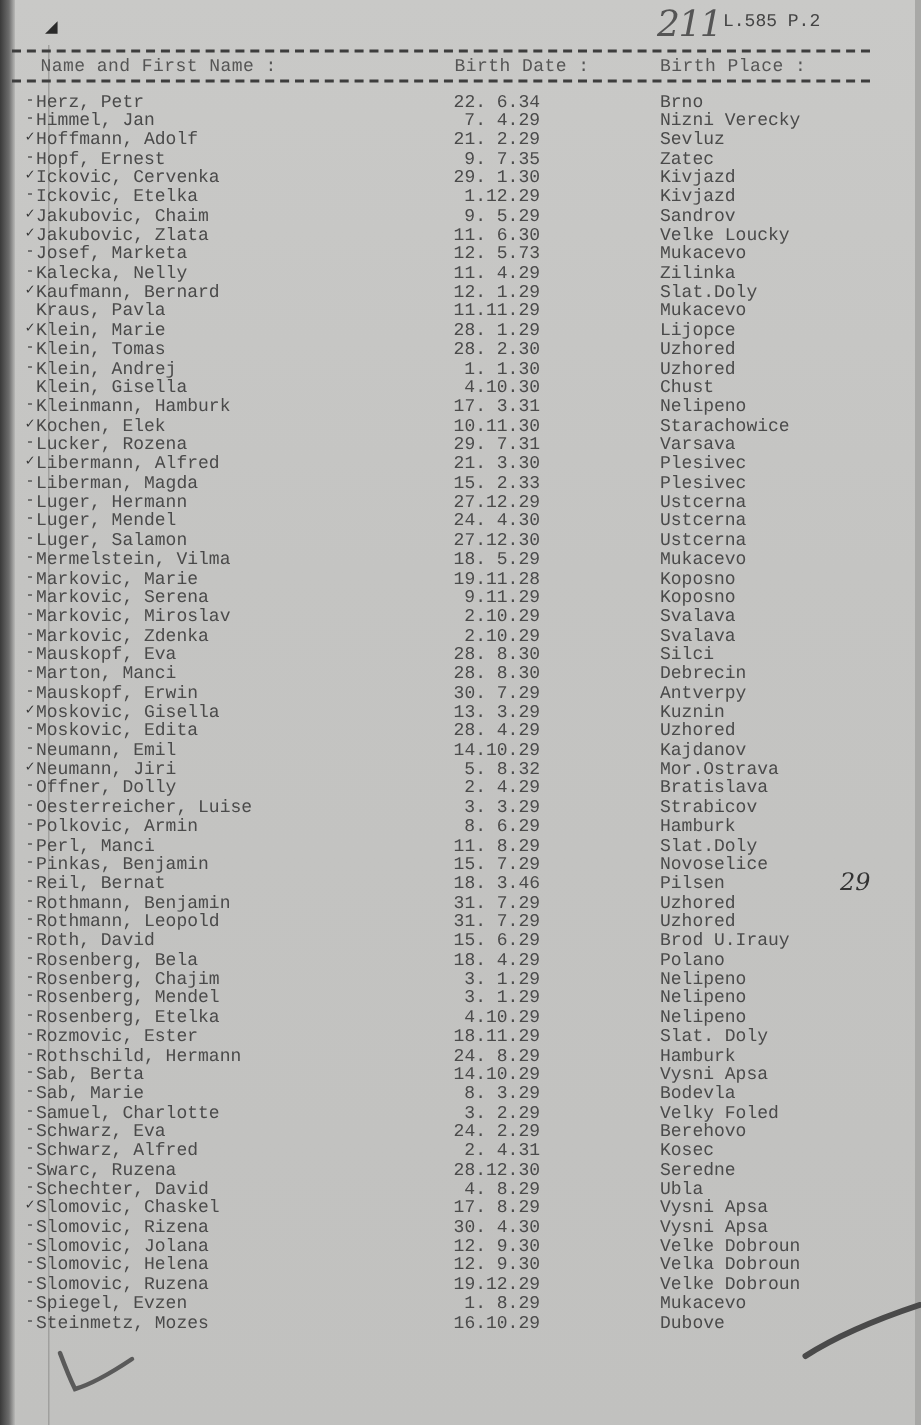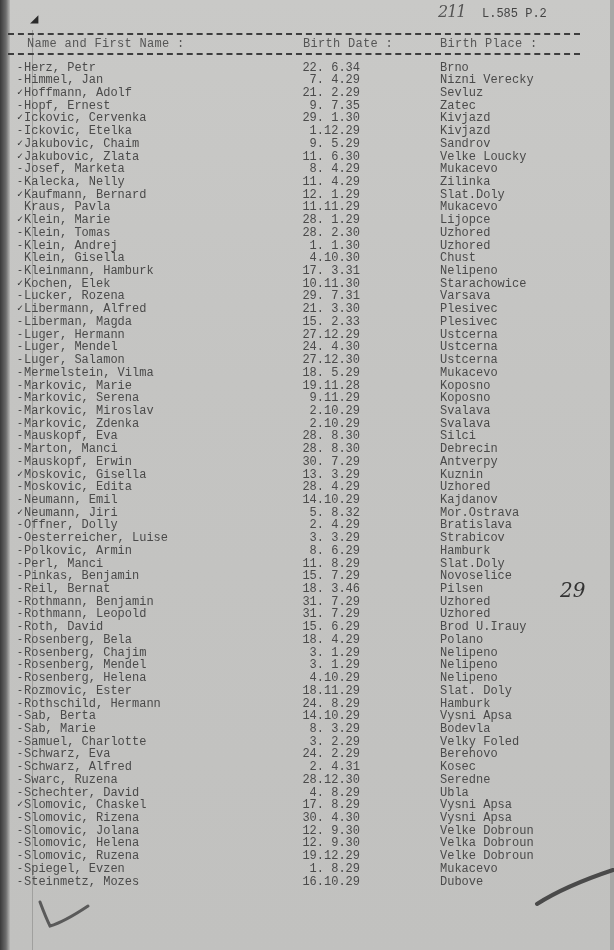--- a/index.html
+++ b/index.html
@@ -23,21 +23,21 @@
   }
   .margin-line {
     position:absolute; left:32px; top:30px; width:1px; height:920px;
     background:#a0a09e;
   }
   .corner-mark {
     position:absolute; left:30px; top:10px; font-size:14px; color:#2a2a2a; font-weight:bold;
   }
   .ref-handwritten {
     position:absolute; left:438px; top:2px; font-family:"DejaVu Serif",serif;
-    font-style:italic; font-size:16px; color:#555; letter-spacing:-1px;
+    font-style:italic; font-size:24px; color:#555; letter-spacing:-1px;
   }
   .ref-typed {
     position:absolute; left:482px; top:7px; font-size:12px; color:#444;
   }
   .rule {
     position:absolute; left:8px; width:572px; height:0;
     border-top:2px dashed #3d3d3d;
   }
   .hdr {
     position:absolute; top:37px; font-size:12px; color:#555; letter-spacing:0.3px;
@@ -47,21 +47,21 @@
     color:#4a4a4a;
   }
   .row .mark {
     position:absolute; left:17px; top:0; width:9px; font-size:10px; color:#3a3a3a;
   }
   .row .name { position:absolute; left:24px; top:0; white-space:nowrap; }
   .row .date { position:absolute; left:296px; width:64px; top:0; text-align:right; white-space:nowrap; }
   .row .place { position:absolute; left:440px; top:0; white-space:nowrap; }
   .side-number {
     position:absolute; left:560px; top:578px; font-family:"DejaVu Serif",serif;
-    font-style:italic; font-size:20px; color:#333;
+    font-style:italic; font-size:16px; color:#333;
   }
   .tick-left {
     position:absolute; left:36px; top:900px; width:60px; height:30px;
   }
   .stroke-right {
     position:absolute; left:525px; top:868px; width:90px; height:40px;
   }
 </style>
 </head>
 <body>
@@ -126,21 +126,21 @@
       </div>
       <div class="row" style="top: 150.54px;">
         <span class="mark">✓</span>
         <span class="name">Jakubovic, Zlata</span>
         <span class="date">11. 6.30</span>
         <span class="place">Velke Loucky</span>
       </div>
       <div class="row" style="top: 163.26px;">
         <span class="mark">-</span>
         <span class="name">Josef, Marketa</span>
-        <span class="date">8. 4.29</span>
+        <span class="date">12. 5.73</span>
         <span class="place">Mukacevo</span>
       </div>
       <div class="row" style="top: 175.98px;">
         <span class="mark">-</span>
         <span class="name">Kalecka, Nelly</span>
         <span class="date">11. 4.29</span>
         <span class="place">Zilinka</span>
       </div>
       <div class="row" style="top: 188.7px;">
         <span class="mark">✓</span>
@@ -365,21 +365,21 @@
         <span class="place">Nelipeno</span>
       </div>
       <div class="row" style="top: 659.34px;">
         <span class="mark">-</span>
         <span class="name">Rosenberg, Mendel</span>
         <span class="date">3. 1.29</span>
         <span class="place">Nelipeno</span>
       </div>
       <div class="row" style="top: 672.06px;">
         <span class="mark">-</span>
-        <span class="name">Rosenberg, Helena</span>
+        <span class="name">Rosenberg, Etelka</span>
         <span class="date">4.10.29</span>
         <span class="place">Nelipeno</span>
       </div>
       <div class="row" style="top: 684.78px;">
         <span class="mark">-</span>
         <span class="name">Rozmovic, Ester</span>
         <span class="date">18.11.29</span>
         <span class="place">Slat. Doly</span>
       </div>
       <div class="row" style="top: 697.5px;">

